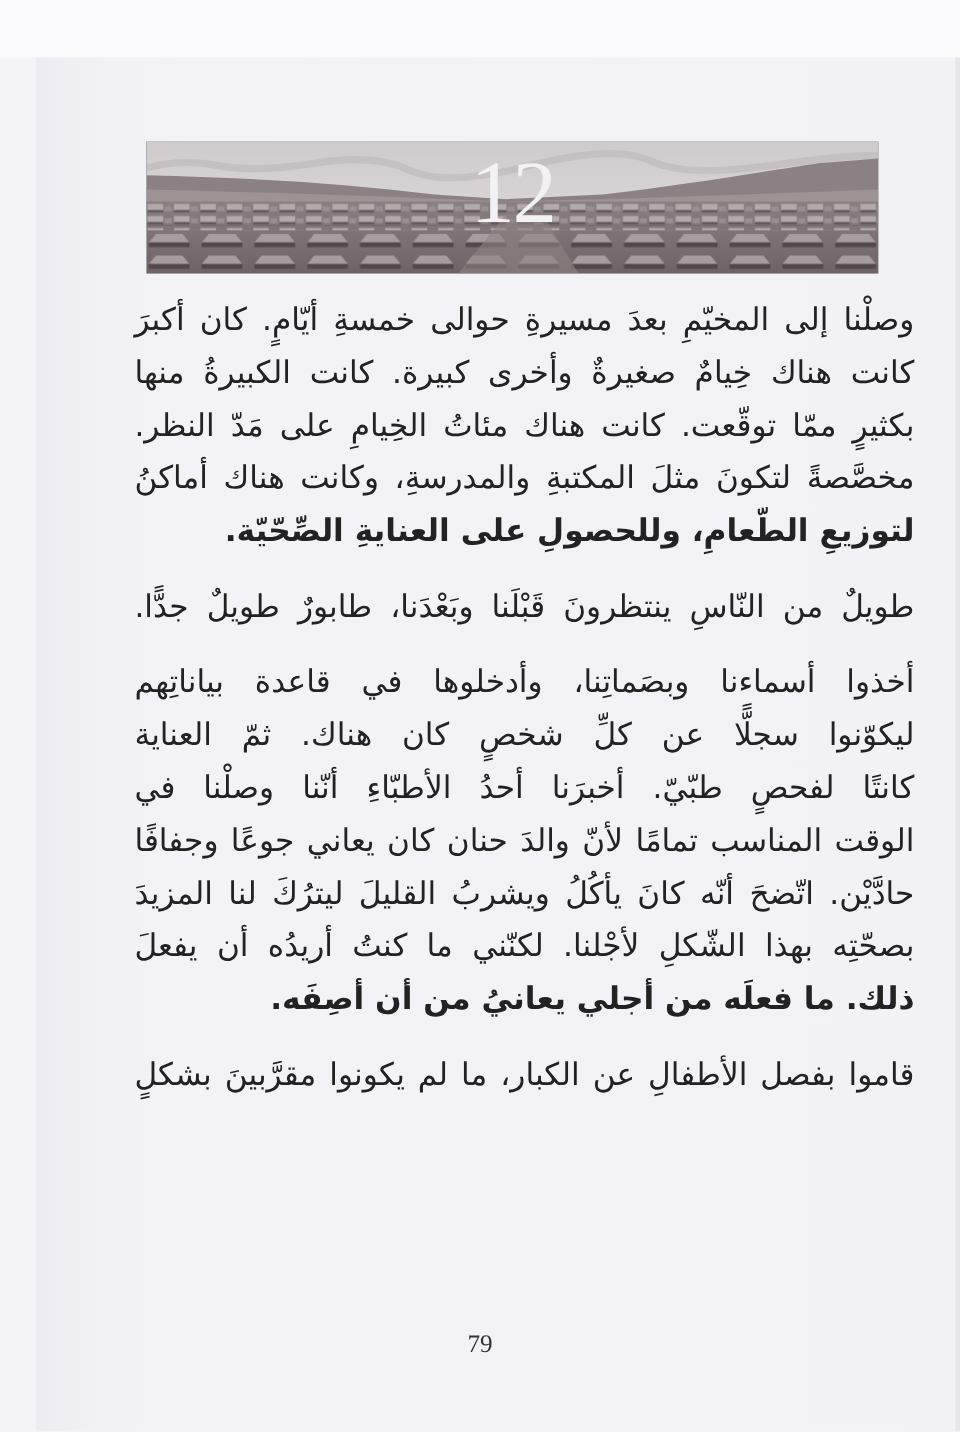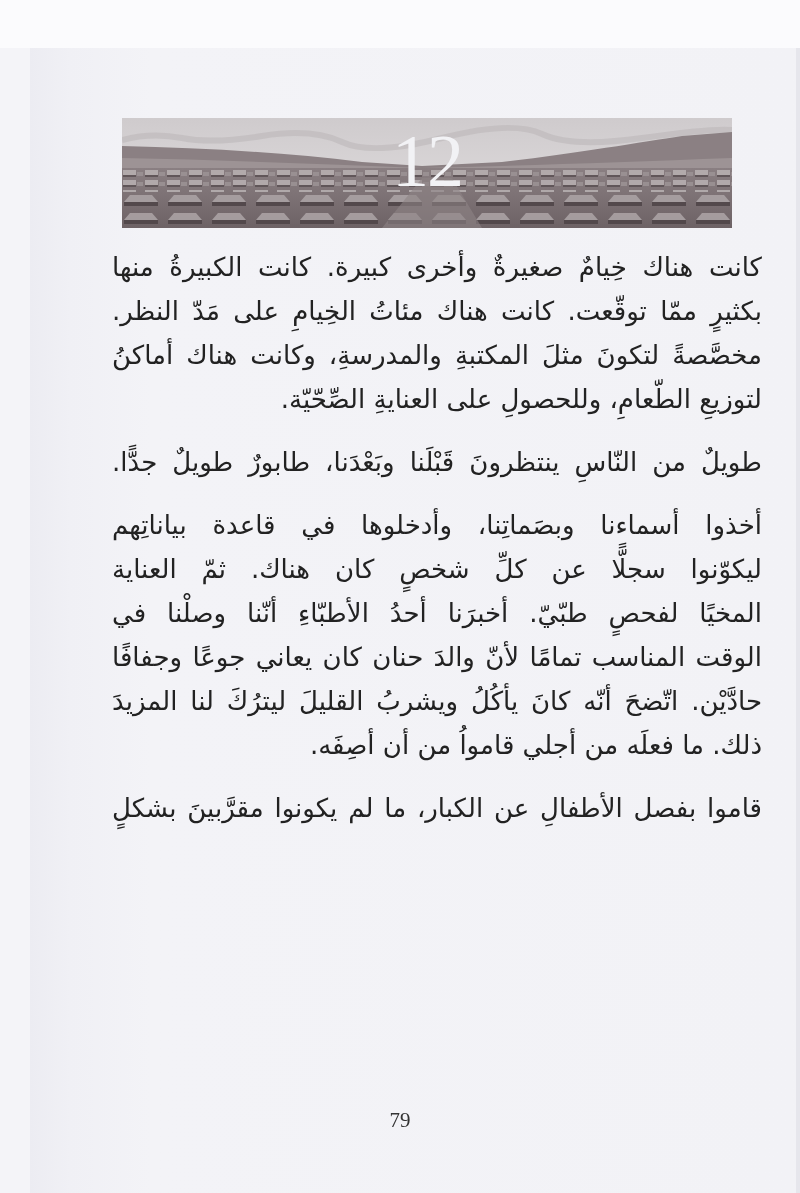--- a/index.html
+++ b/index.html
@@ -43,21 +43,21 @@
     font-size: 26px;
   }
   .para { margin: 0; }
   .line {
     display: block;
     height: 44px; line-height: 44px;
     white-space: nowrap;
     text-align: justify;
     text-align-last: justify;
   }
-  .line.last { text-align-last: right; }
+  .line.last { text-align-last: right; font-weight: bold; }
   .para-gap { height: 19px; }
   .page-number {
     position: absolute; left: 0; width: 800px; top: 1108px;
     text-align: center;
     font-family: "Liberation Serif", serif;
     font-size: 21px; color: #333;
   }
 </style>
 </head>
 <body>
@@ -94,37 +94,39 @@
     <rect x="0" y="50" width="610" height="60" fill="url(#ground)"></rect>
     <rect x="0" y="50" width="610" height="24" fill="url(#tents)" opacity="0.85"></rect>
     <rect x="0" y="70" width="610" height="40" fill="url(#tentsBig)" opacity="0.9"></rect>
     <path d="M260 110 L300 60 L330 60 L360 110 Z" fill="#8e8386" opacity="0.6"></path>
   </svg>
   <div class="chapter-num">12</div>
 </div>
 
 <div class="text-block">
   <p class="para">
+    <span class="line">وصلْنا إلى المخيّمِ بعدَ مسيرةِ حوالى خمسةِ أيّامٍ. كان أكبرَ</span>
     <span class="line">كانت هناك خِيامٌ صغيرةٌ وأخرى كبيرة. كانت الكبيرةُ منها</span>
     <span class="line">بكثيرٍ ممّا توقّعت. كانت هناك مئاتُ الخِيامِ على مَدّ النظر.</span>
     <span class="line">مخصَّصةً لتكونَ مثلَ المكتبةِ والمدرسةِ، وكانت هناك أماكنُ</span>
     <span class="line last">لتوزيعِ الطّعامِ، وللحصولِ على العنايةِ الصِّحّيّة.</span>
   </p>
   <div class="para-gap"></div>
   <p class="para">
     <span class="line">طويلٌ من النّاسِ ينتظرونَ قَبْلَنا وبَعْدَنا، طابورٌ طويلٌ جدًّا.</span>
   </p>
   <div class="para-gap"></div>
   <p class="para">
     <span class="line">أخذوا أسماءنا وبصَماتِنا، وأدخلوها في قاعدة بياناتِهم</span>
     <span class="line">ليكوّنوا سجلًّا عن كلِّ شخصٍ كان هناك. ثمّ العناية</span>
-    <span class="line">المخيًا لفحصٍ طبّيّ. أخبرَنا أحدُ الأطبّاءِ أنّنا وصلْنا في</span>
+    <span class="line">كانتًا لفحصٍ طبّيّ. أخبرَنا أحدُ الأطبّاءِ أنّنا وصلْنا في</span>
     <span class="line">الوقت المناسب تمامًا لأنّ والدَ حنان كان يعاني جوعًا وجفافًا</span>
     <span class="line">حادَّيْن. اتّضحَ أنّه كانَ يأكُلُ ويشربُ القليلَ ليترُكَ لنا المزيدَ</span>
-    <span class="line last">ذلك. ما فعلَه من أجلي قامواُ من أن أصِفَه.</span>
+    <span class="line">بصحّتِه بهذا الشّكلِ لأجْلنا. لكنّني ما كنتُ أريدُه أن يفعلَ</span>
+    <span class="line last">ذلك. ما فعلَه من أجلي يعانيُ من أن أصِفَه.</span>
   </p>
   <div class="para-gap"></div>
   <p class="para">
     <span class="line">قاموا بفصل الأطفالِ عن الكبار، ما لم يكونوا مقرَّبينَ بشكلٍ</span>
   </p>
 </div>
 
 <div class="page-number">79</div>
 
 </body></html>

